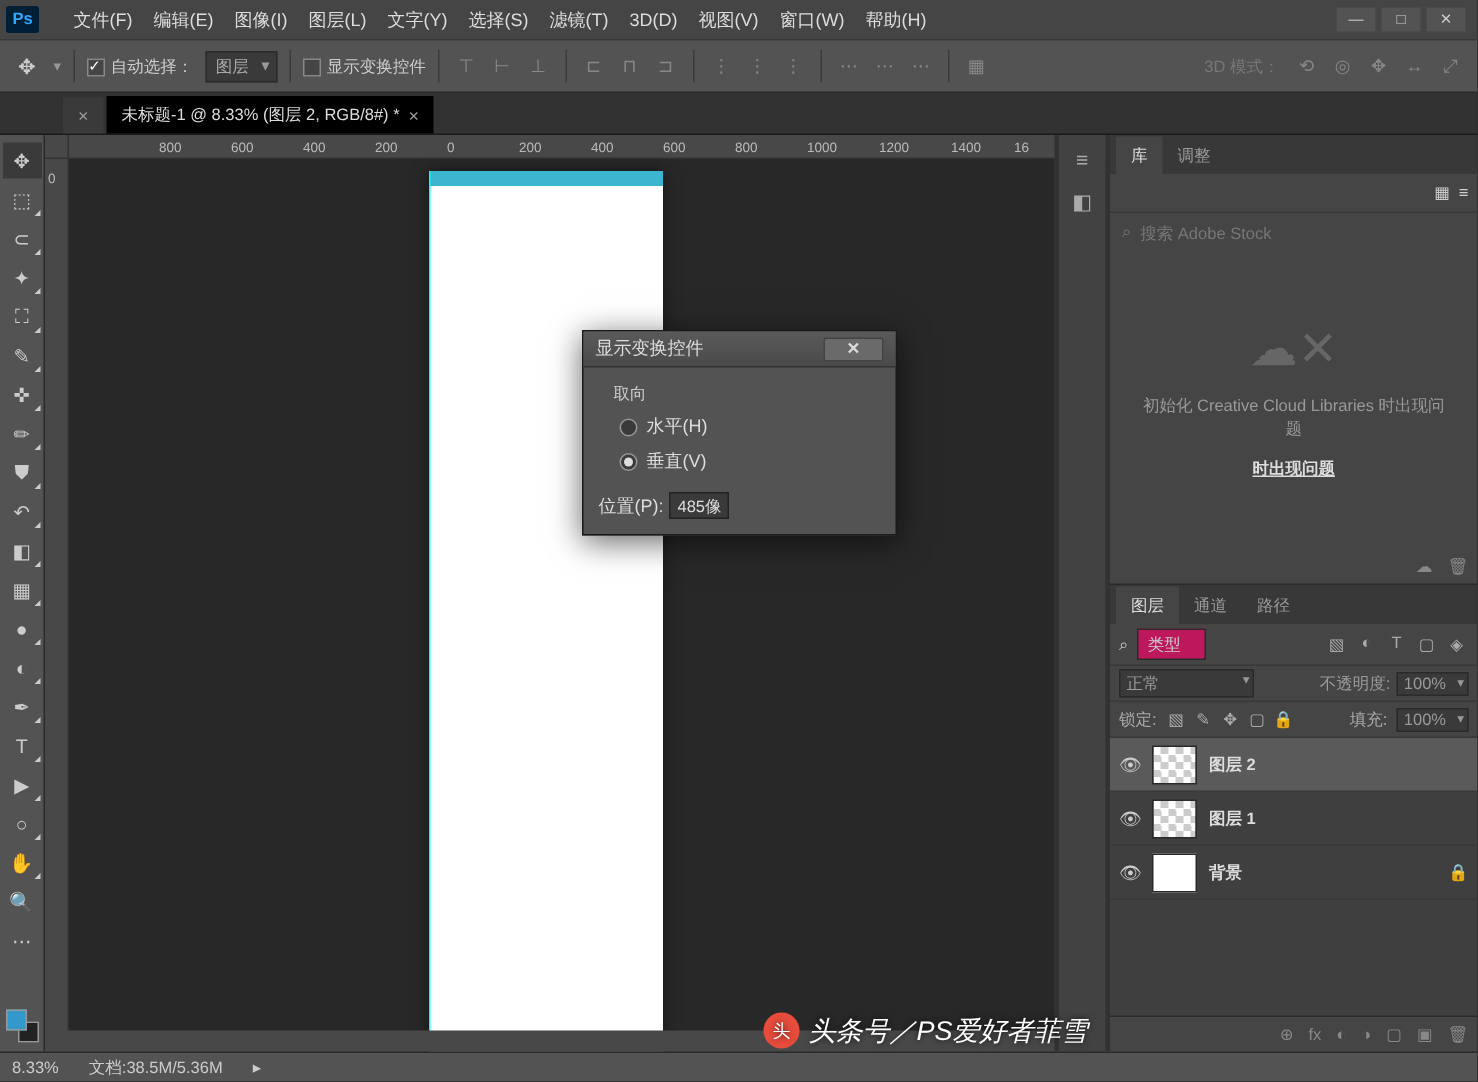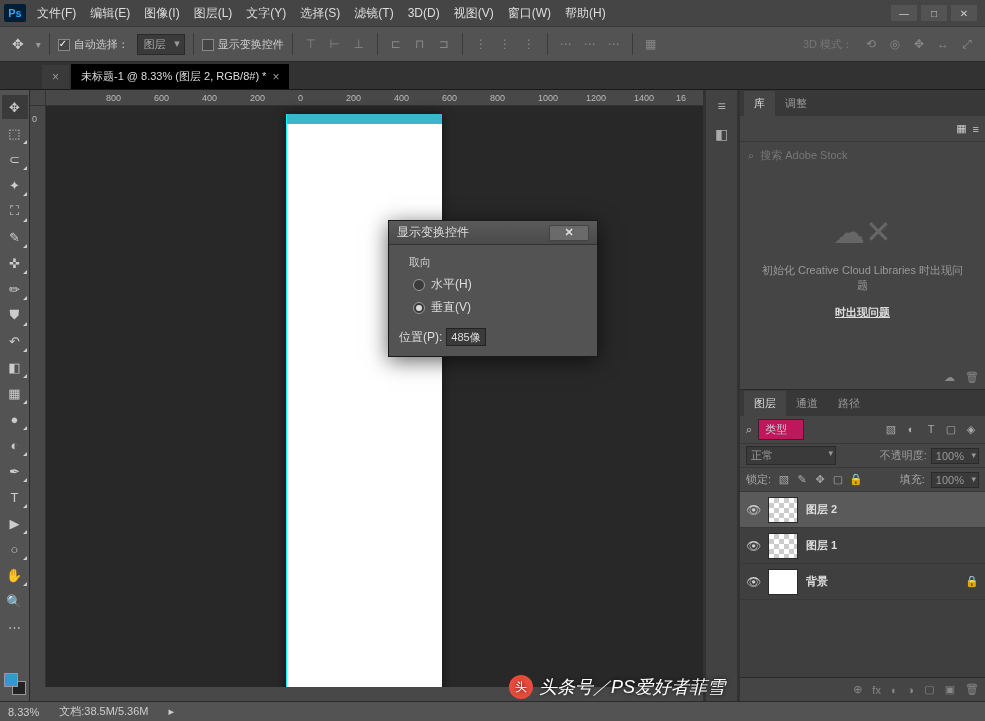--- a/index.html
+++ b/index.html
@@ -1,20 +1,20 @@
 <!DOCTYPE html>
 <html><head>
 <meta charset="utf-8">
 <style>
 * { margin: 0; padding: 0; box-sizing: border-box; font-family: "Microsoft YaHei", sans-serif; }
 body { background: #323232; color: #ccc; font-size: 11px; overflow: hidden; width: 985px; height: 721px; position: relative; }
 
 
 .menubar { height: 26px; background: #454545; display: flex; align-items: center; padding-left: 4px; }
-.ps-logo { width: 22px; height: 18px; background: #001e36; color: #31a8ff; font-weight: bold; font-size: 11px; display: flex; align-items: center; justify-content: center; border-radius: 2px; margin-right: 4px; }
+.ps-logo { width: 22px; height: 18px; background: #001e36; color: #31a8ff; font-weight: bold; font-size: 11px; display: flex; align-items: center; justify-content: center; border-radius: 2px; margin-right: 16px; }
 .menu-item { padding: 0 7px; color: #ddd; cursor: pointer; font-size: 12px; }
 .win-controls { margin-left: auto; display: flex; gap: 4px; padding-right: 8px; }
 .win-btn { width: 26px; height: 16px; background: #535353; display: flex; align-items: center; justify-content: center; color: #ccc; font-size: 10px; }
 
 
 .options-bar { height: 36px; background: #535353; border-top: 1px solid #383838; border-bottom: 1px solid #2a2a2a; display: flex; align-items: center; padding: 0 8px; gap: 8px; }
 .move-icon { font-size: 14px; color: #ccc; padding: 0 4px; }
 .dropdown-small { font-size: 10px; color: #999; }
 .checkbox { width: 12px; height: 12px; border: 1px solid #888; background: #454545; display: inline-block; vertical-align: middle; margin-right: 4px; position: relative; }
 .checkbox.checked::after { content: "✓"; color: #fff; font-size: 10px; position: absolute; top: -2px; left: 0; }

